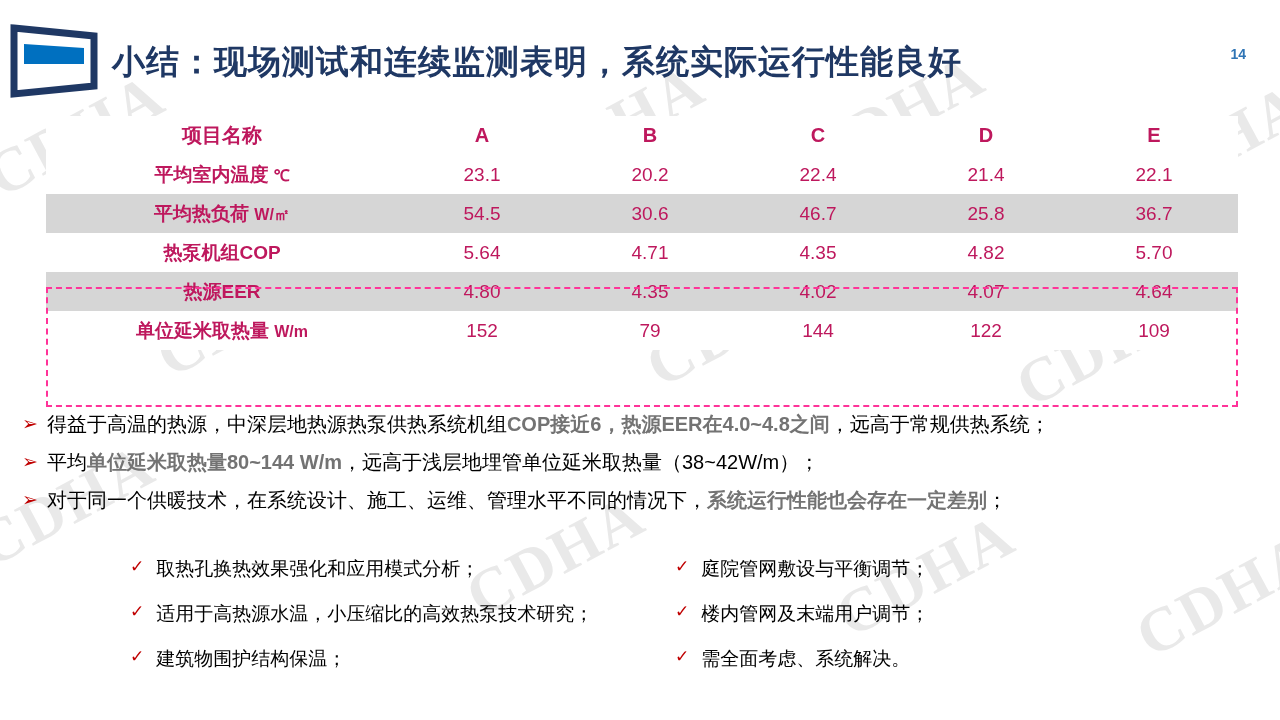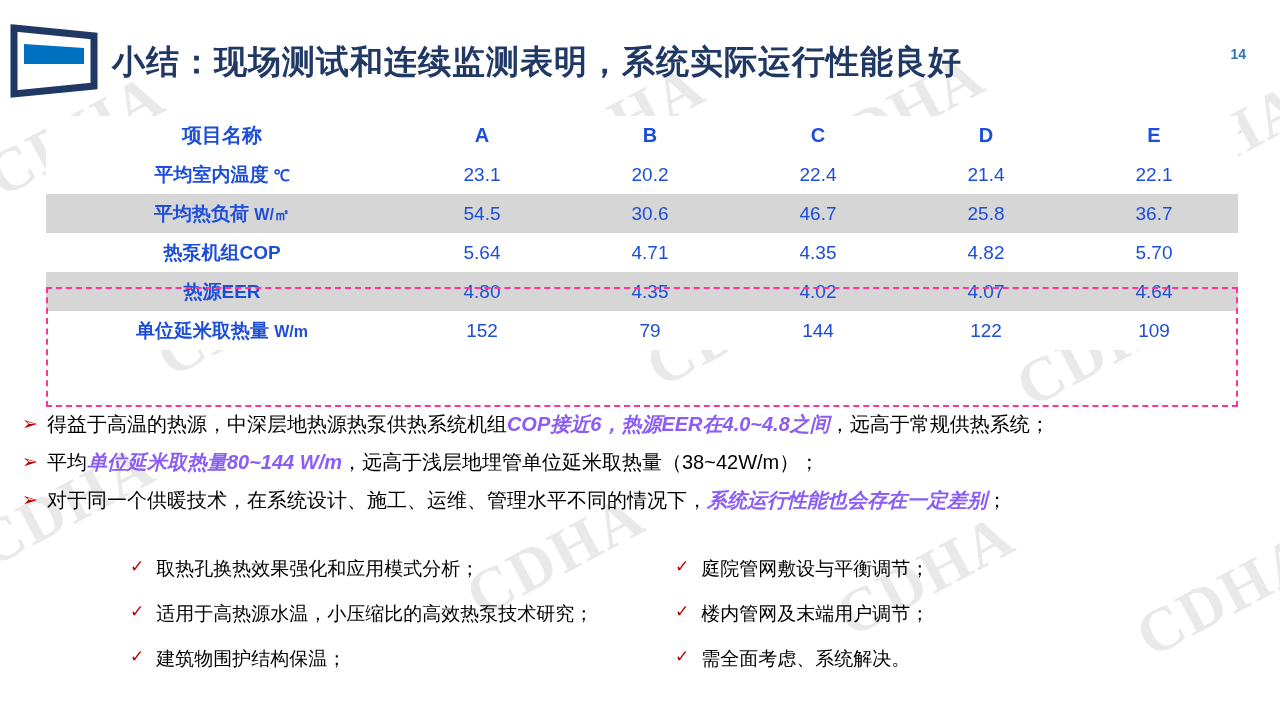--- a/index.html
+++ b/index.html
@@ -73,21 +73,21 @@
   }
   table.data {
     border-collapse: collapse;
     width: 1192px;
     table-layout: fixed;
   }
   table.data td, table.data th {
     border: none;
     text-align: center;
     font-size: 19px;
-    color: #1d4ed8;
+    color: #be185d;
     height: 39px;
     padding: 0;
   }
   table.data th {
     font-weight: 700;
     font-size: 20px;
   }
   table.data col.c0 { width: 352px; }
   table.data col.cx { width: 168px; }
   tr.shaded td, tr.shaded th { background: #d6d6d6; }
@@ -129,23 +129,22 @@
     margin-bottom: 13px;
     line-height: 1.25;
   }
   .bullet .arrow {
     color: #c00000;
     font-size: 19px;
     margin-right: 9px;
     line-height: 1.3;
   }
   .hl {
-    color: #8b5cf6;
-    font-weight: 700;
-    font-style: italic;
+    color: #737373;
+    font-weight: 700;
   }
   
   .checks {
     position: absolute;
     left: 130px;
     top: 556px;
     width: 1100px;
     display: flex;
   }
   .col {

